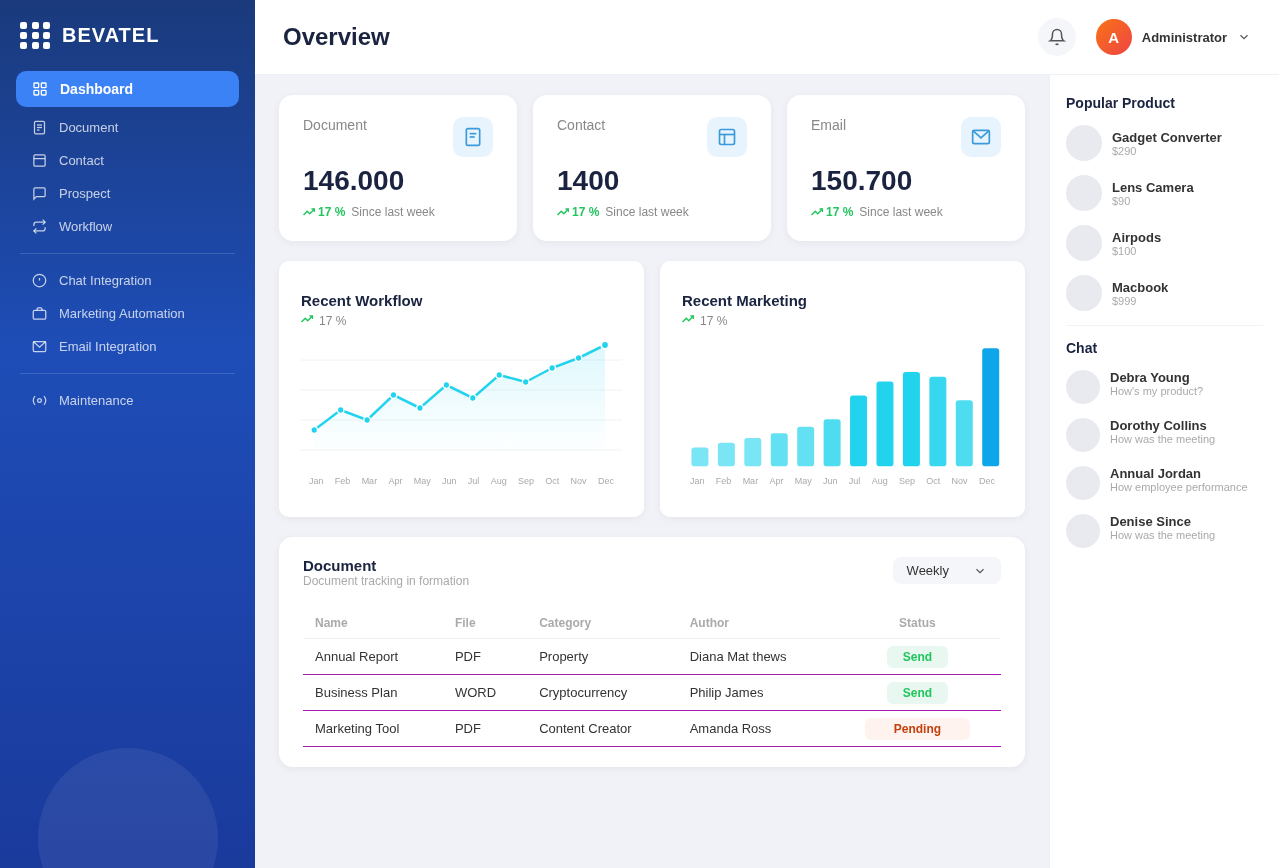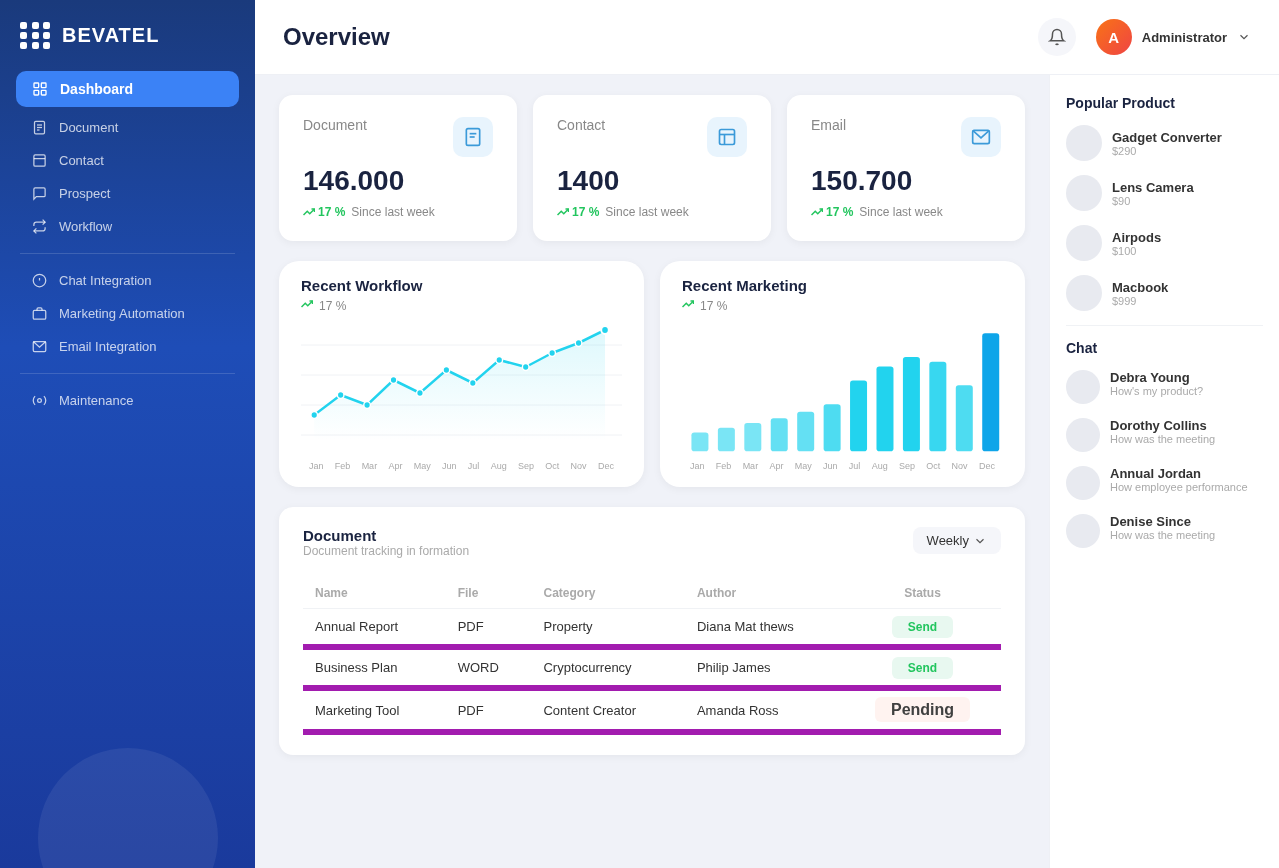--- a/index.html
+++ b/index.html
@@ -146,22 +146,22 @@
       color: #3b9ad9;
     }
     .stat-value { font-size: 28px; font-weight: 700; color: #1a2340; }
     .stat-footer { display: flex; align-items: center; gap: 6px; font-size: 12px; color: #888; }
     .stat-up { color: #22c55e; font-weight: 600; display: flex; align-items: center; gap: 3px; }
 
     
     .charts-row { display: flex; gap: 16px; margin-bottom: 20px; }
     .chart-card {
       background: #fff;
-      border-radius: 20px;
-      padding: 16px 22px;
+      border-radius: 10px;
+      padding: 31px 22px;
       box-shadow: 0 2px 8px rgba(0,0,0,0.05);
     }
     .chart-card-left { flex: 1; }
     .chart-card-right { flex: 1; }
     .chart-title { font-size: 15px; font-weight: 700; color: #1a2340; margin-bottom: 4px; }
     .chart-subtitle { display: flex; align-items: center; gap: 6px; font-size: 12px; color: #888; margin-bottom: 12px; }
     .chart-up { color: #22c55e; font-weight: 600; }
 
     
     .line-chart-container { width: 100%; }
@@ -171,35 +171,35 @@
     .doc-section {
       background: #fff;
       border-radius: 14px;
       padding: 20px 24px;
       box-shadow: 0 2px 8px rgba(0,0,0,0.05);
     }
     .doc-header { display: flex; justify-content: space-between; align-items: flex-start; margin-bottom: 4px; }
     .doc-title { font-size: 15px; font-weight: 700; color: #1a2340; }
     .doc-subtitle { font-size: 12px; color: #aaa; margin-bottom: 16px; }
     .weekly-select {
-      display: flex; align-items: center; gap: 4px;
+      display: flex; align-items: center; gap: 24px;
       background: #f5f6fa; border-radius: 8px;
       padding: 6px 14px; font-size: 13px; color: #333;
       border: none; cursor: pointer;
     }
     .doc-table { width: 100%; border-collapse: collapse; }
     .doc-table th {
       text-align: left; font-size: 12px; color: #aaa;
       font-weight: 600; padding: 8px 12px;
       border-bottom: 1px solid #f0f2f5;
     }
-    .doc-table td { padding: 10px 12px; font-size: 13px; color: #333; border-bottom: 6px solid #a21caf; }
+    .doc-table td { padding: 10px 12px; font-size: 13px; color: #333; border-bottom: 1px solid #a21caf; }
     .doc-table th:last-child, .doc-table td:last-child { text-align: center; }
     .badge-send { background: #e8f8f0; color: #22c55e; border-radius: 6px; padding: 4px 16px; font-size: 12px; font-weight: 600; }
-    .badge-pending { background: #fff3f0; color: #404040; border-radius: 6px; padding: 4px 16px; font-size: 16px; font-weight: 600; }
+    .badge-pending { background: #fff3f0; color: #c2410c; border-radius: 6px; padding: 4px 29px; font-size: 12px; font-weight: 600; }
 
     
     .right-sidebar {
       width: 230px;
       background: #fff;
       padding: 20px 16px;
       overflow-y: auto;
       border-left: 1px solid #eef0f5;
     }
     .section-title { font-size: 14px; font-weight: 700; color: #1a2340; margin-bottom: 14px; }

